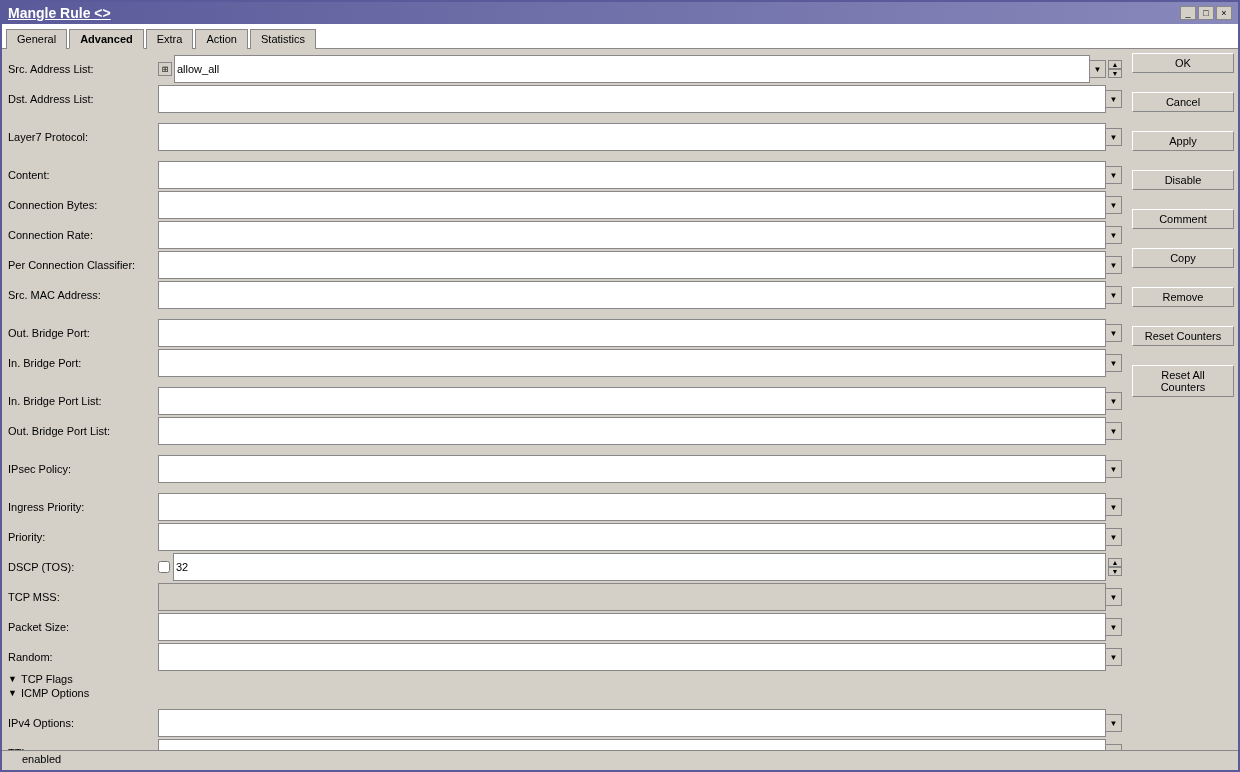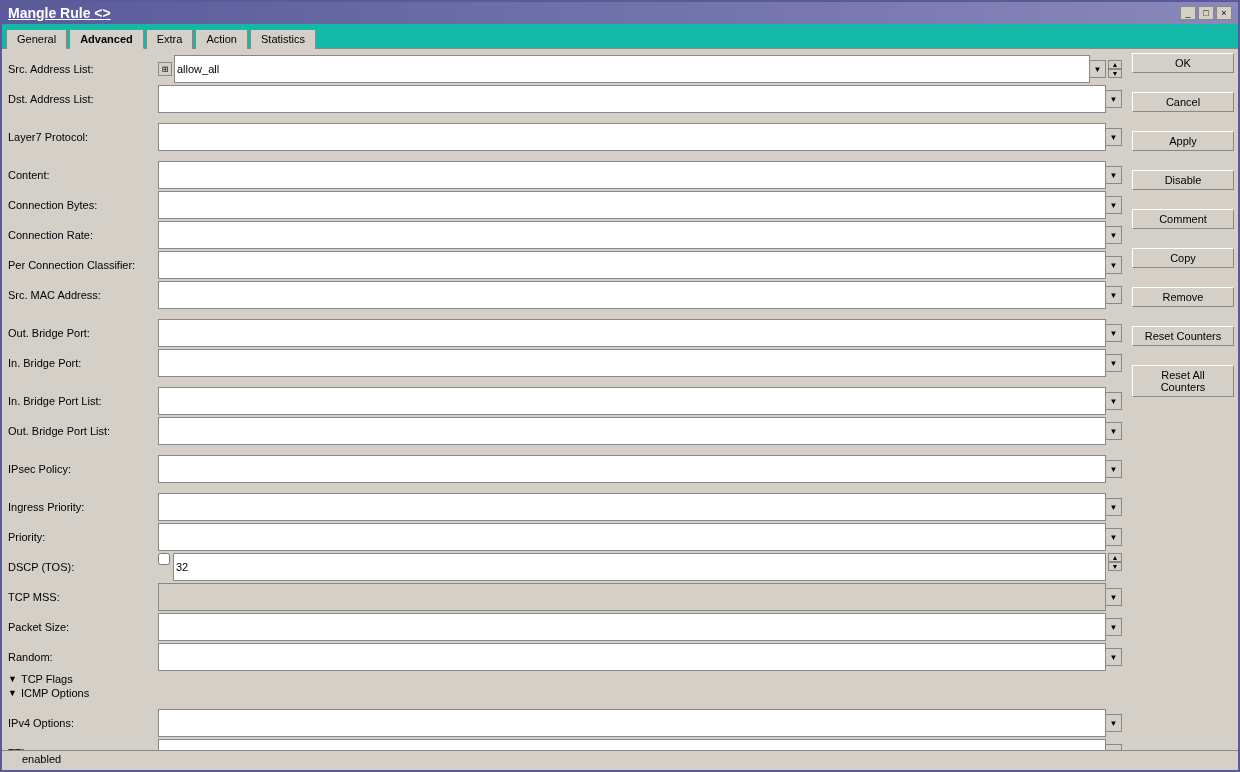--- a/index.html
+++ b/index.html
@@ -51,21 +51,21 @@
     }
     .window-body {
       display: flex;
       flex-direction: column;
       flex: 1;
       background: #d4d0c8;
       overflow: hidden;
     }
     .tabs {
       display: flex;
-      background: #14b8a6;
+      background: #ffffff;
       padding: 4px 4px 0 4px;
       border-bottom: 1px solid #888;
       flex-shrink: 0;
     }
     .tab {
       padding: 3px 10px;
       border: 1px solid #888;
       background: #d4d0c8;
       cursor: pointer;
       margin-right: 2px;
@@ -205,21 +205,21 @@
       border: 1px solid #888;
       margin-right: 2px;
       display: flex;
       align-items: center;
       justify-content: center;
       font-size: 8px;
       cursor: pointer;
     }
     .dscp-row {
       display: flex;
-      align-items: flex-start;
+      align-items: center;
       flex: 1;
     }
     .disabled-input {
       background: #d4d0c8;
       color: #888;
     }
   </style>
 </head>
 <body>
 

